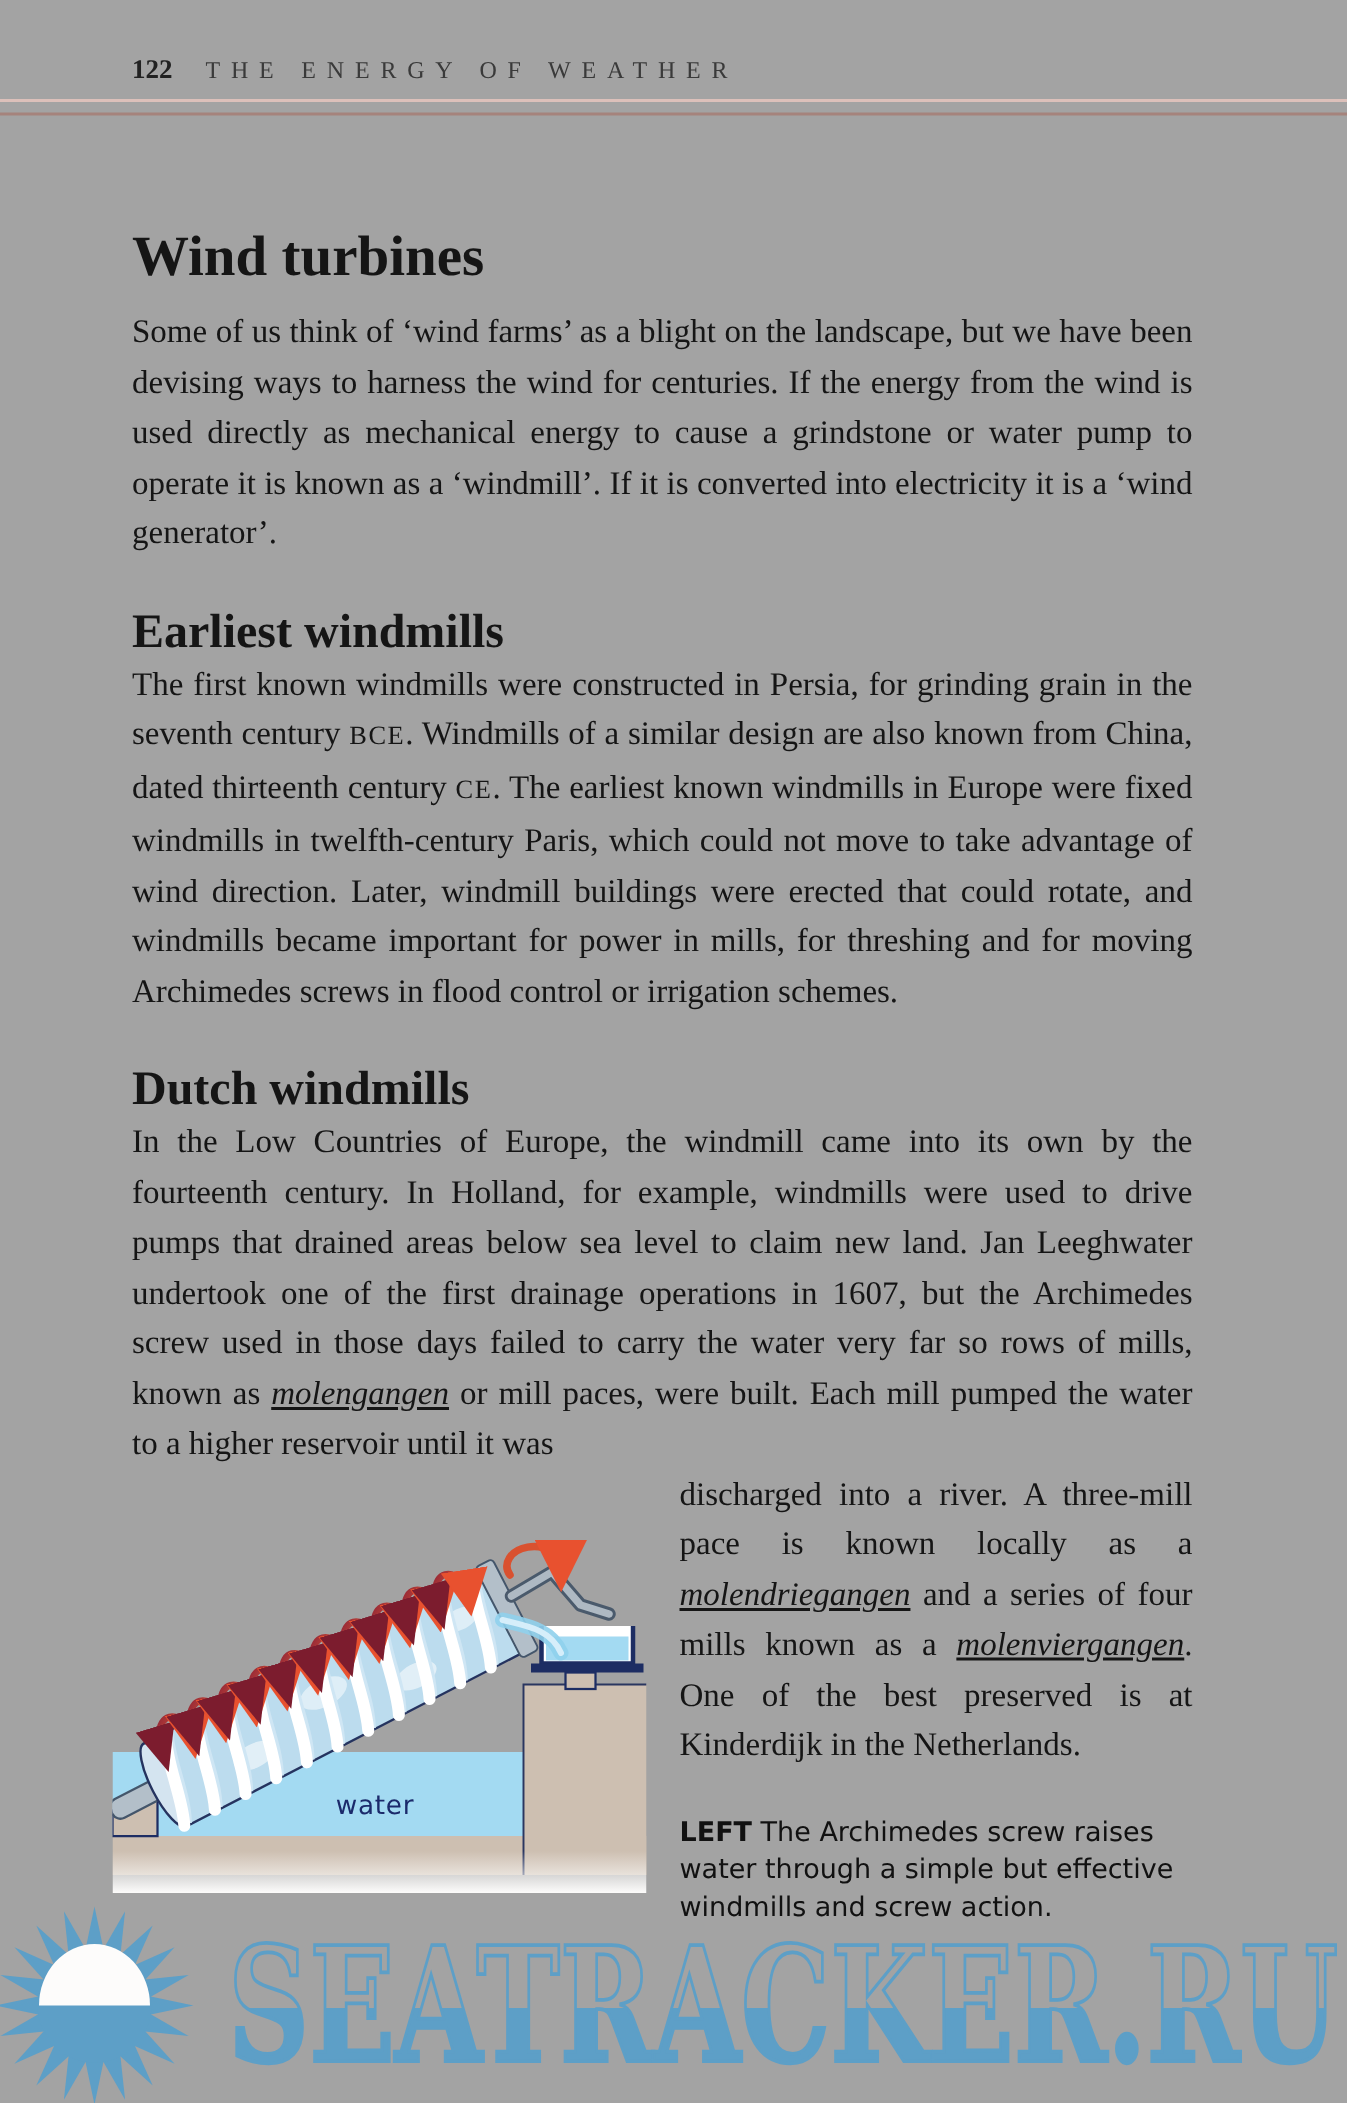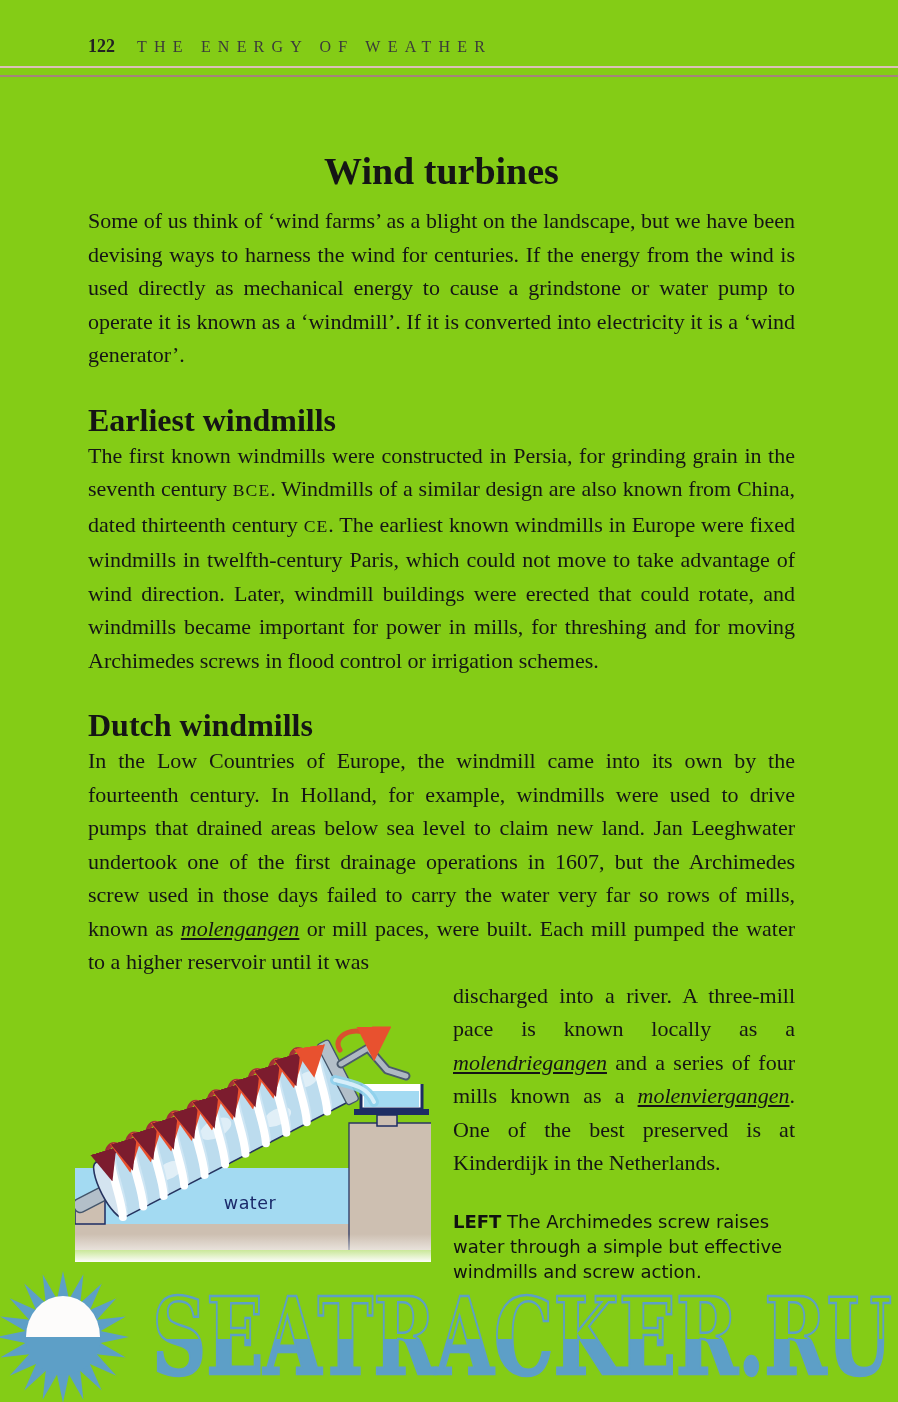--- a/index.html
+++ b/index.html
@@ -1,26 +1,26 @@
 <!DOCTYPE html>
 <html><head>
 <meta charset="utf-8">
 <style>
   html,body{margin:0;padding:0;background:#e8e8e8;}
-  .page{position:relative;width:898px;height:1402px;background:#84cc16;overflow:hidden;
+  .page{position:relative;width:898px;height:1402px;background:#a3a3a3;overflow:hidden;
         font-family:"Liberation Serif",serif;color:#151515;}
   
   .runhead{position:absolute;left:88px;top:36px;display:flex;align-items:baseline;gap:22px;}
   .pagenum{font-weight:bold;font-size:18px;color:#222;}
   .booktitle{font-size:16px;letter-spacing:.45em;color:#3a3a3a;}
   .rule{position:absolute;left:0;top:66px;width:898px;height:7px;
         border-top:2px solid #dcc0ba;border-bottom:2px solid #a5837c;}
   
   .content{position:absolute;left:88px;top:150px;width:707px;z-index:4;}
-  h1{font-size:38px;line-height:42px;margin:0 0 12px 0;font-weight:bold;text-align:center;}
+  h1{font-size:38px;line-height:42px;margin:0 0 12px 0;font-weight:bold;}
   h2{font-size:32px;line-height:34px;margin:31px 0 2px 0;font-weight:bold;}
   p.body{font-size:22px;line-height:33.5px;margin:0;text-align:justify;}
   .sc{font-size:.8em;letter-spacing:.06em;margin-top:26px;}
   .it{font-style:italic;text-decoration:underline;}
   .row{display:flex;justify-content:space-between;align-items:flex-start;}
   figure.fig{margin:33px 0 0 -13px;width:356px;flex:0 0 auto;}
   .side{width:342px;}
   .caption{font-family:"DejaVu Sans",sans-serif;font-size:18px;line-height:25px;
            margin-top:29px;color:#111;}
   .caption .cap-label{font-weight:bold;}

